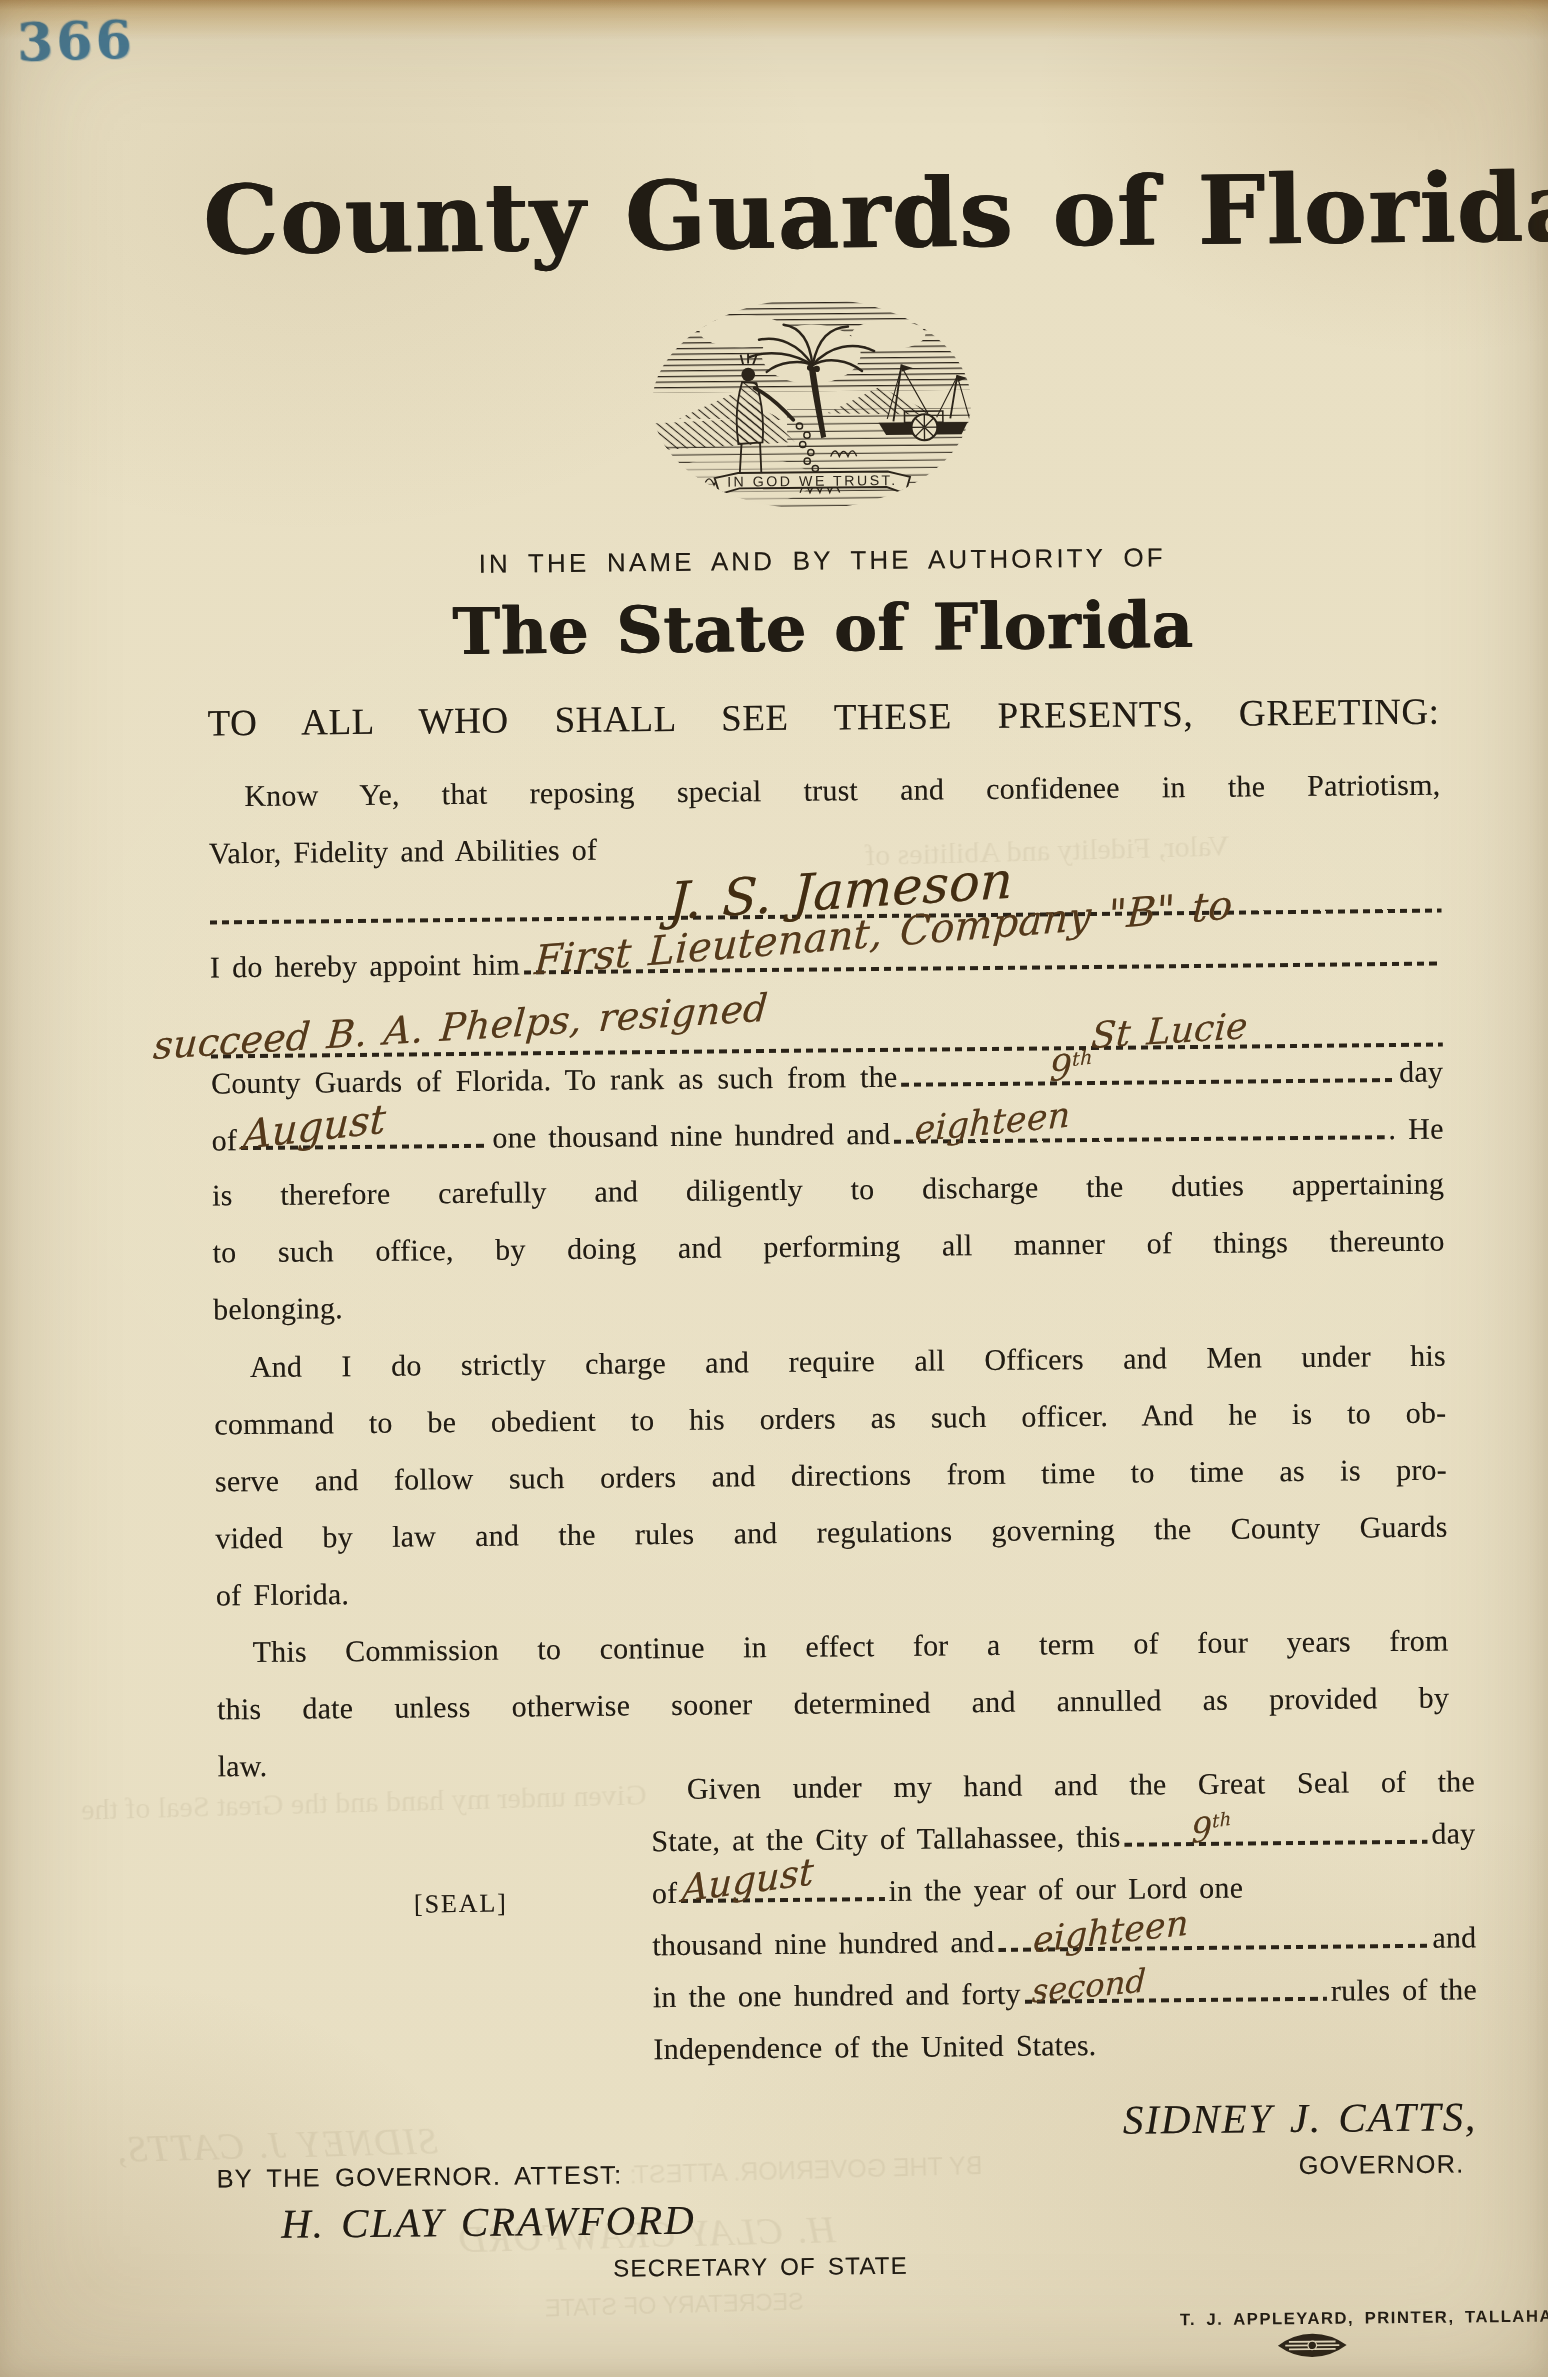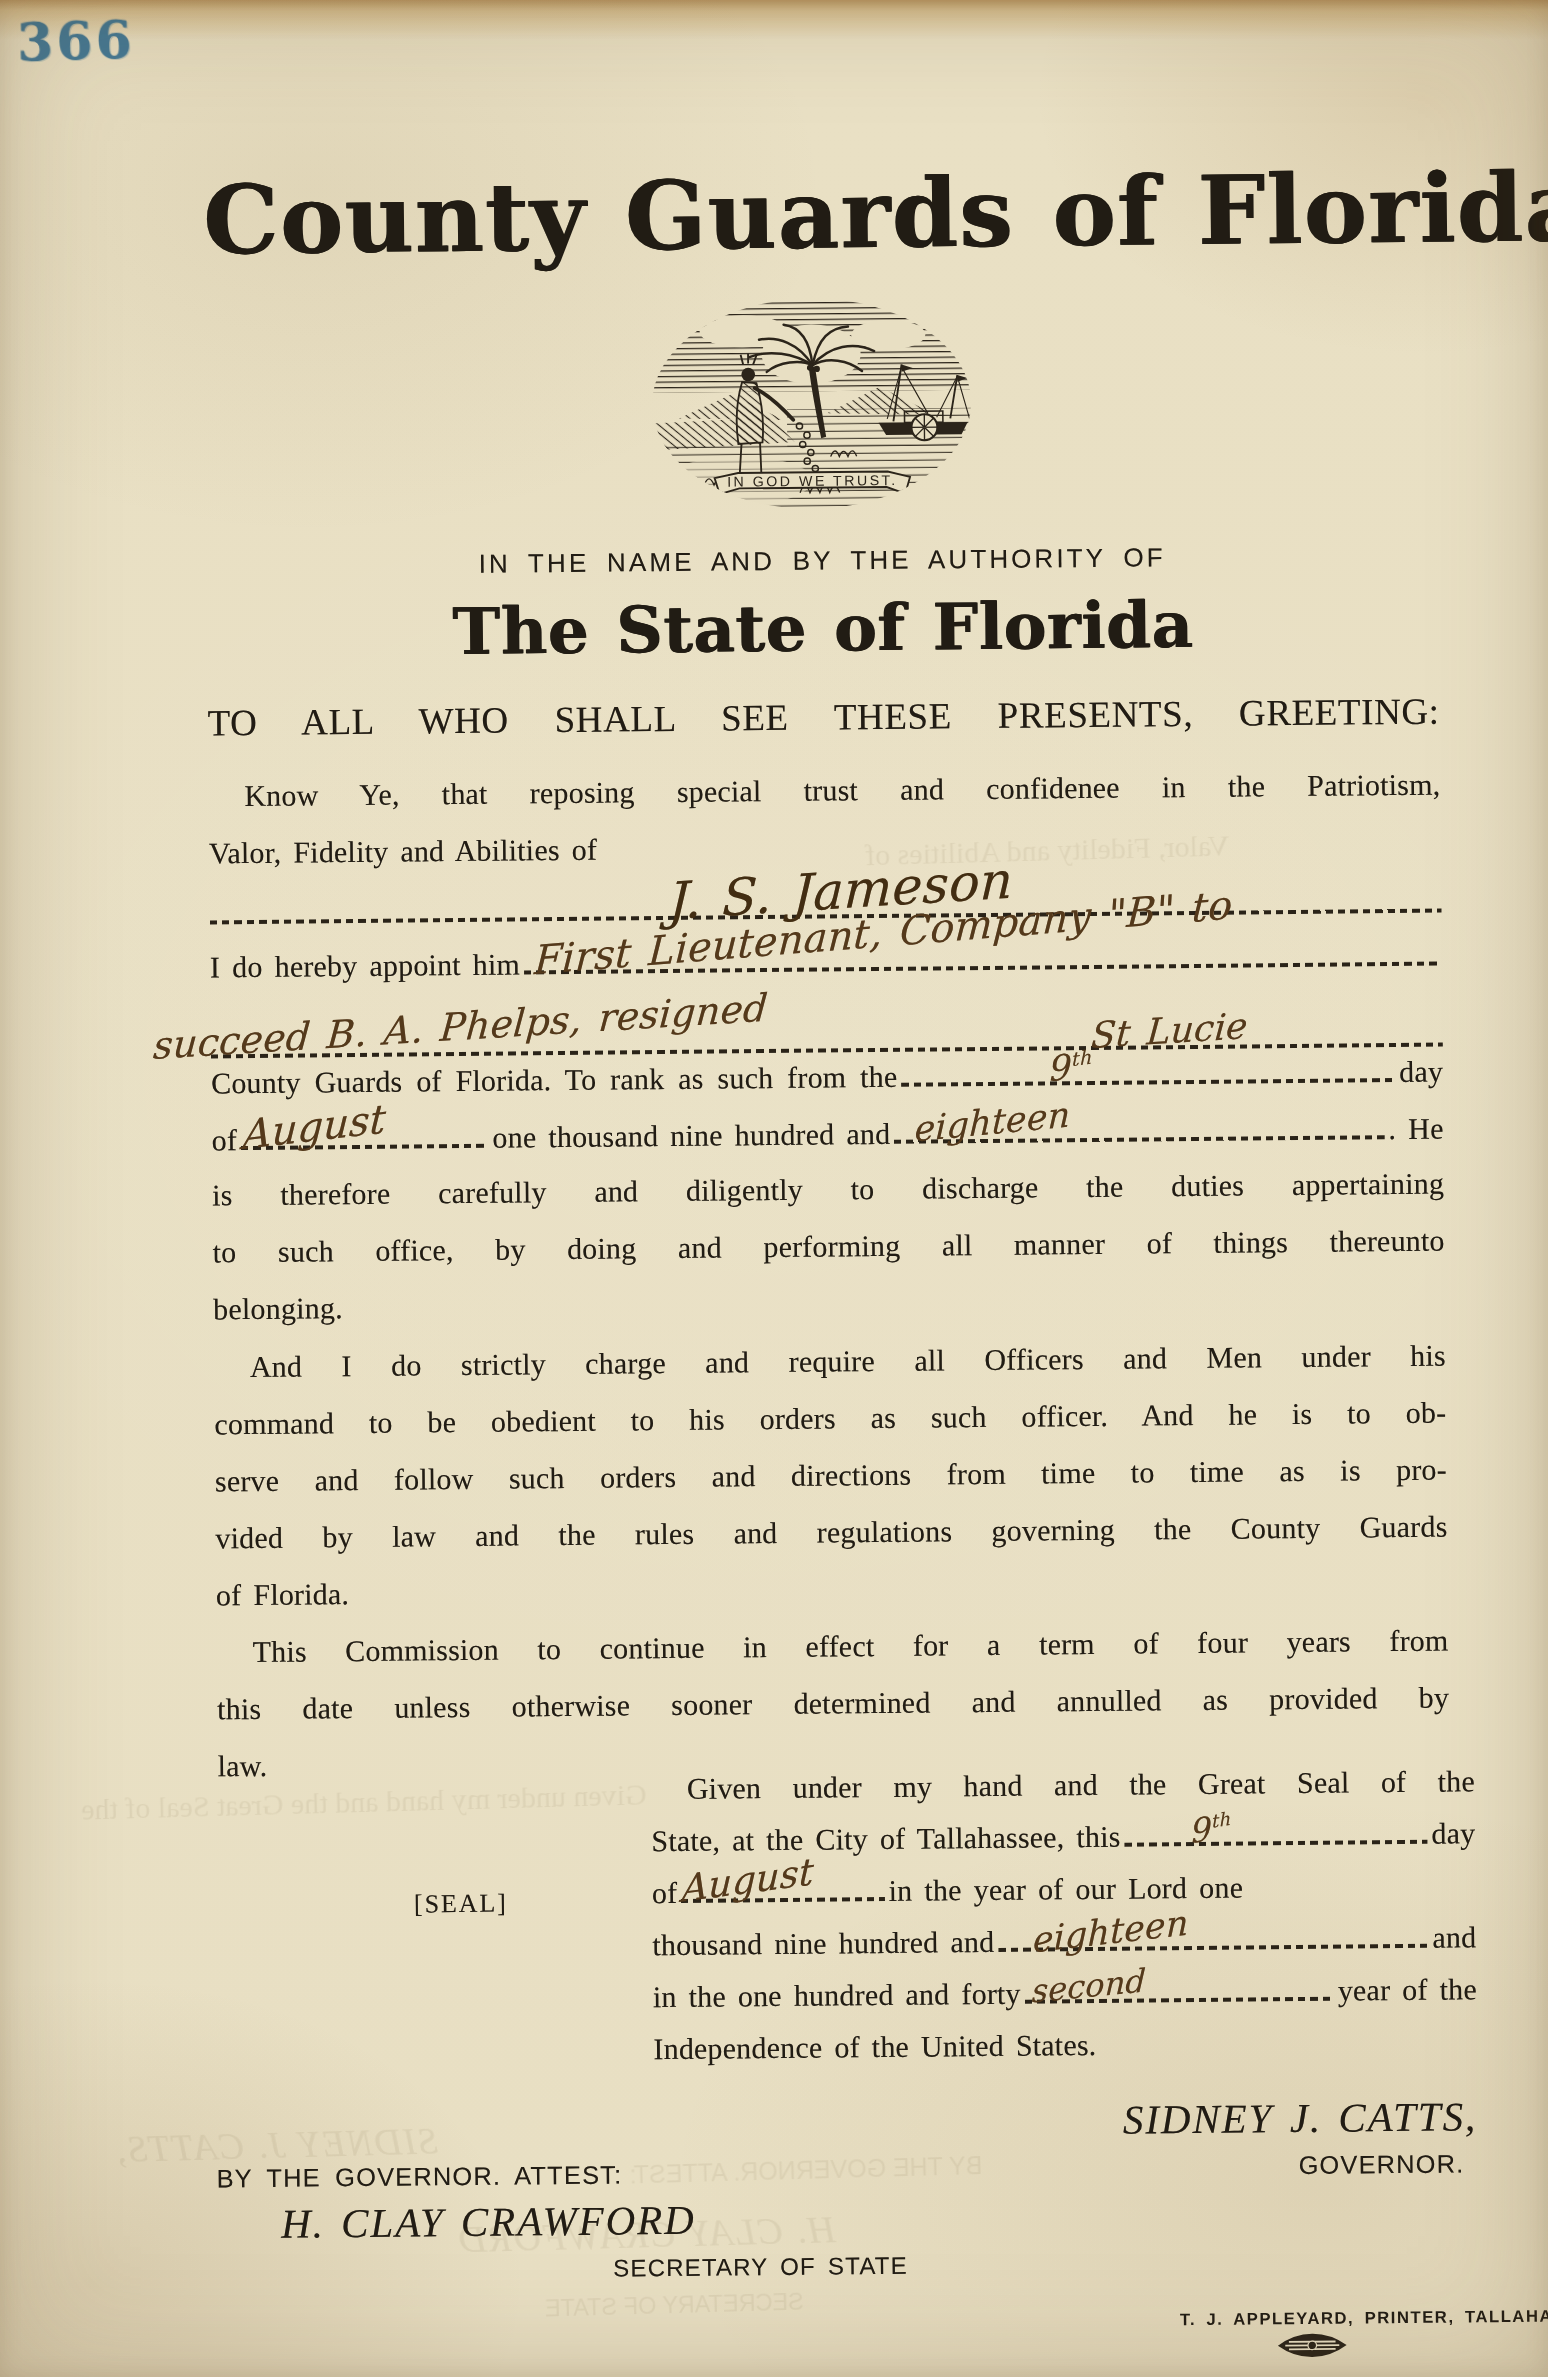--- a/index.html
+++ b/index.html
@@ -225,21 +225,21 @@
         <span class="hand" style="left:8%;bottom:-8.7px;font-size:35px;transform:rotate(-6deg) skewX(-8deg);">eighteen</span>
       </span>
       <span class="seg">and</span>
     </div>
 
     <div class="line flexline printed" style="top:1979px;left:644px;width:824px;">
       <span class="seg">in the one hundred and forty</span>
       <span class="dashfill">
         <span class="hand" style="left:2%;bottom:-6.2px;font-size:32px;transform:rotate(-5deg) skewX(-8deg);">second</span>
       </span>
-      <span class="seg">year of the</span>
+      <span class="seg">rules of the</span>
     </div>
 
     <div class="line printed" style="top:2031px;left:644px;width:824px;">Independence of the United States.</div>
 
     <div class="line italic-caps" style="top:2101px;left:972px;width:495px;text-align:right;text-align-last:right;">SIDNEY J. CATTS,</div>
     <div class="ghost italic-caps" style="top:2118px;left:105px;font-size:38px;">SIDNEY J. CATTS,</div>
 
     <div class="line sans printed" style="top:2159px;left:206px;width:auto;font-size:25.4px;letter-spacing:1.2px;word-spacing:6.2px;">BY THE GOVERNOR.  ATTEST:</div>
     <div class="line sans printed" style="top:2156px;left:1288px;width:auto;font-size:25.4px;letter-spacing:1.2px;">GOVERNOR.</div>
     <div class="ghost sans" style="top:2156px;left:619px;font-size:25px;">BY THE GOVERNOR.  ATTEST:</div>

